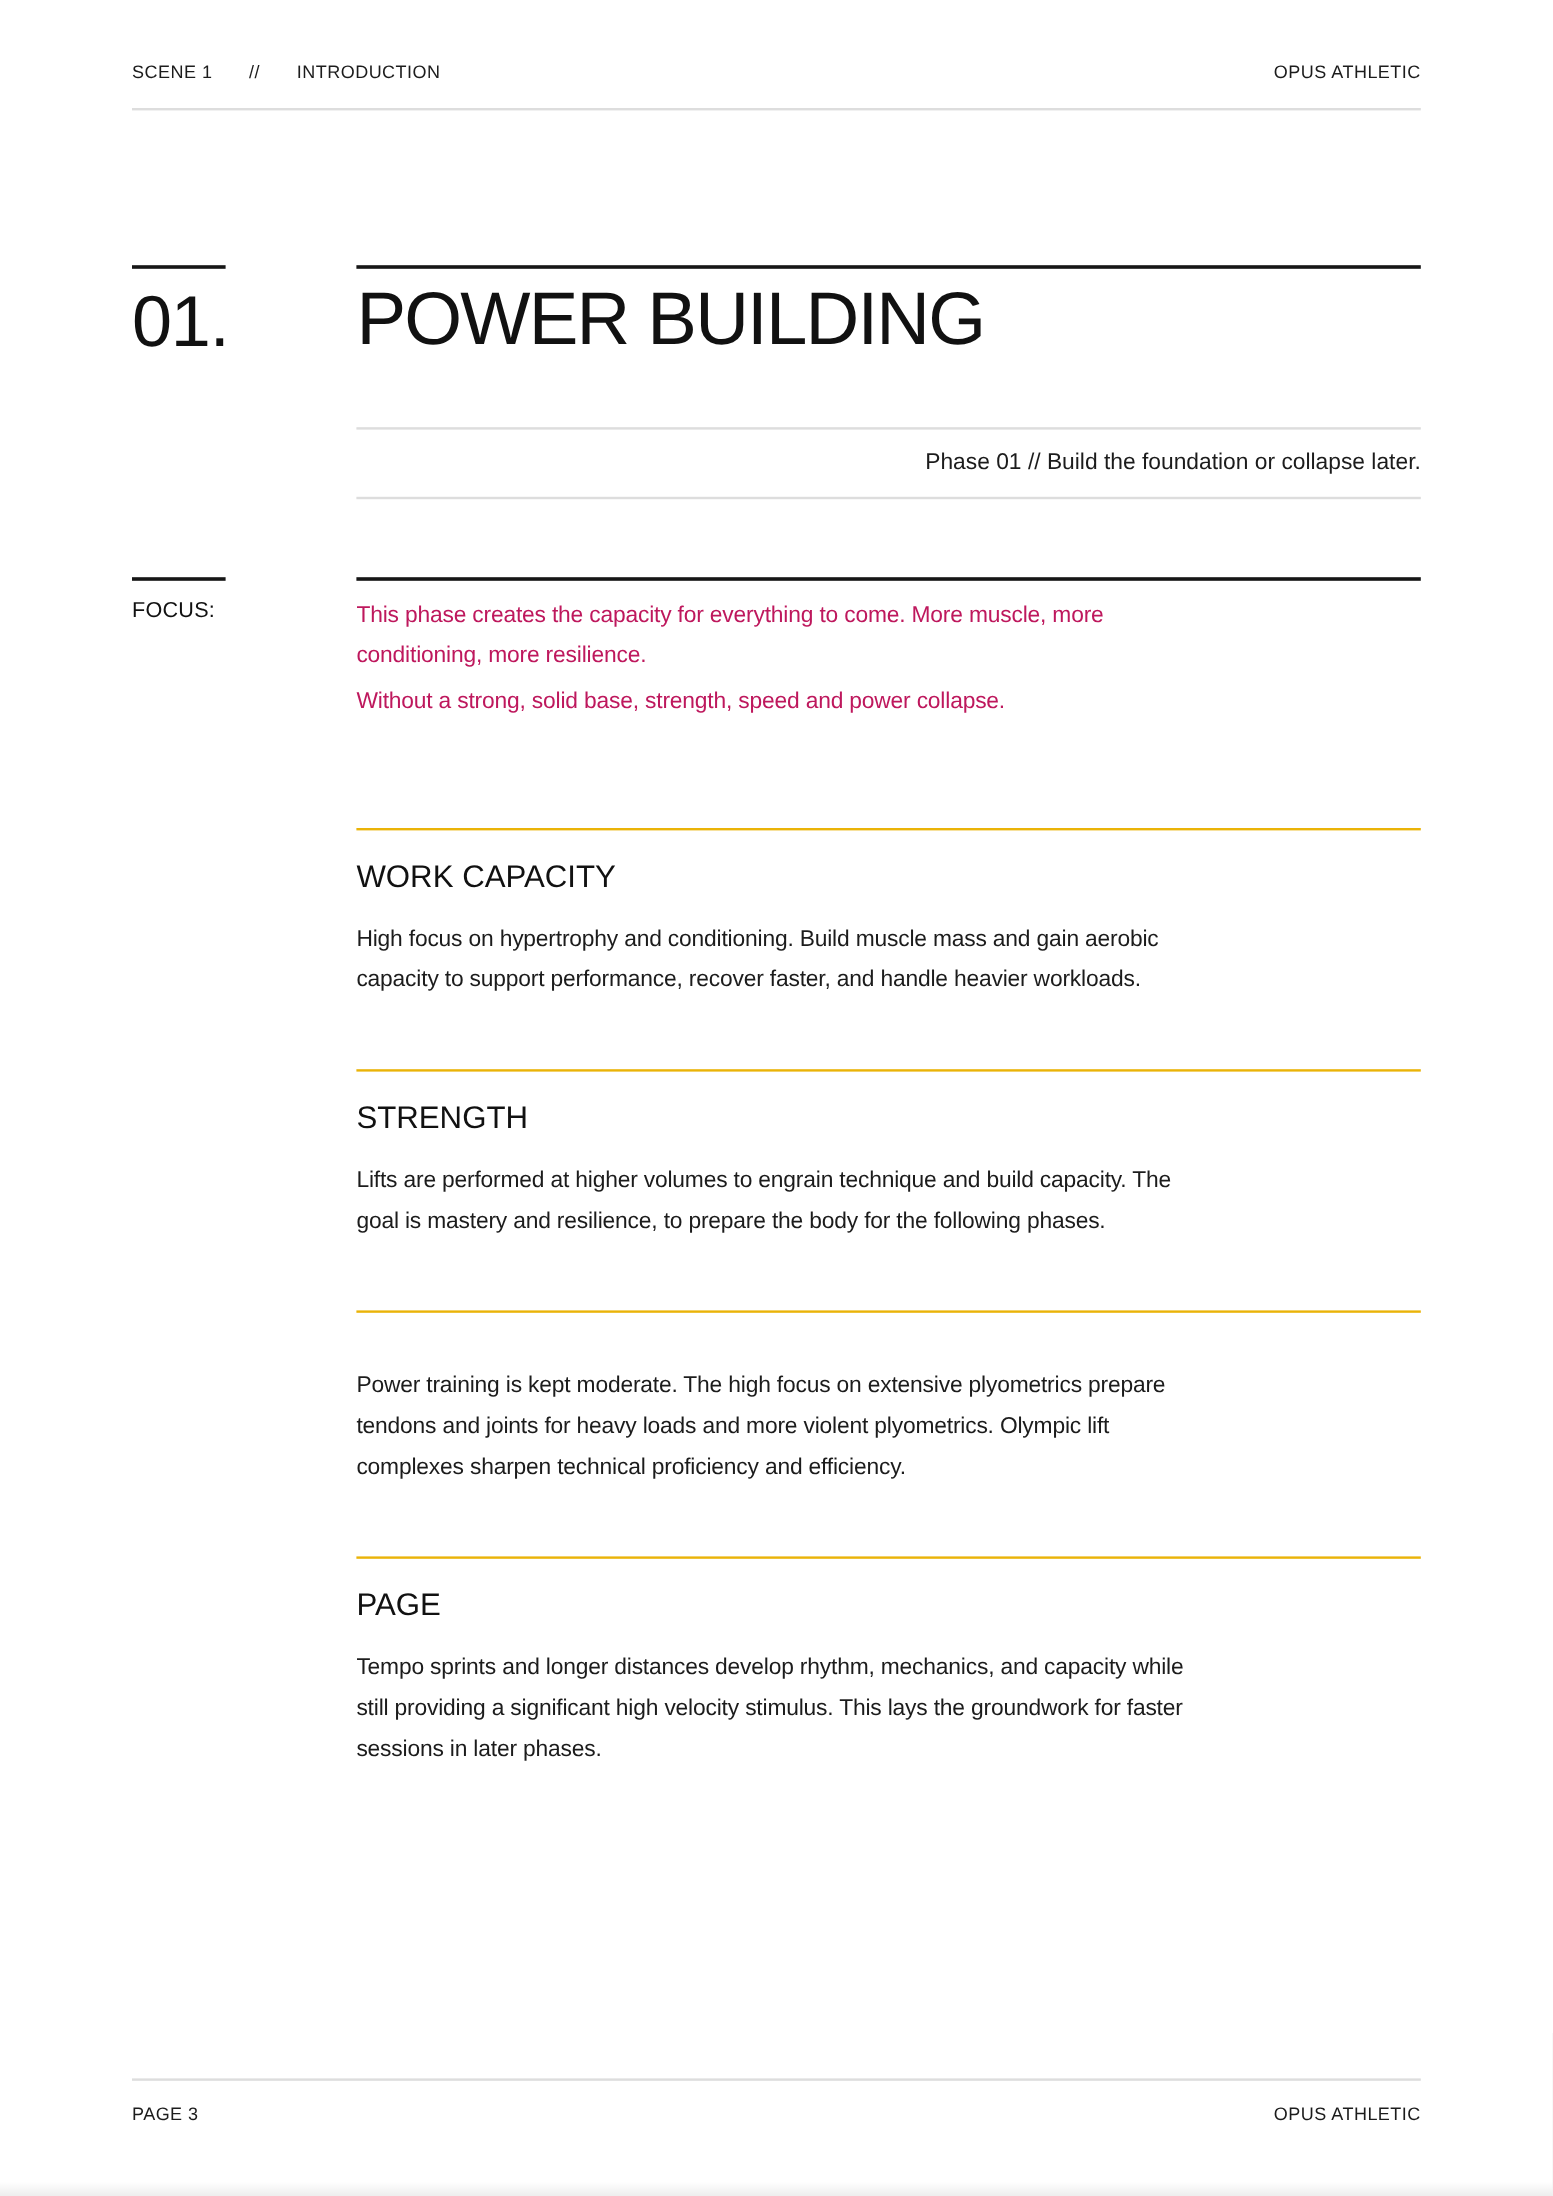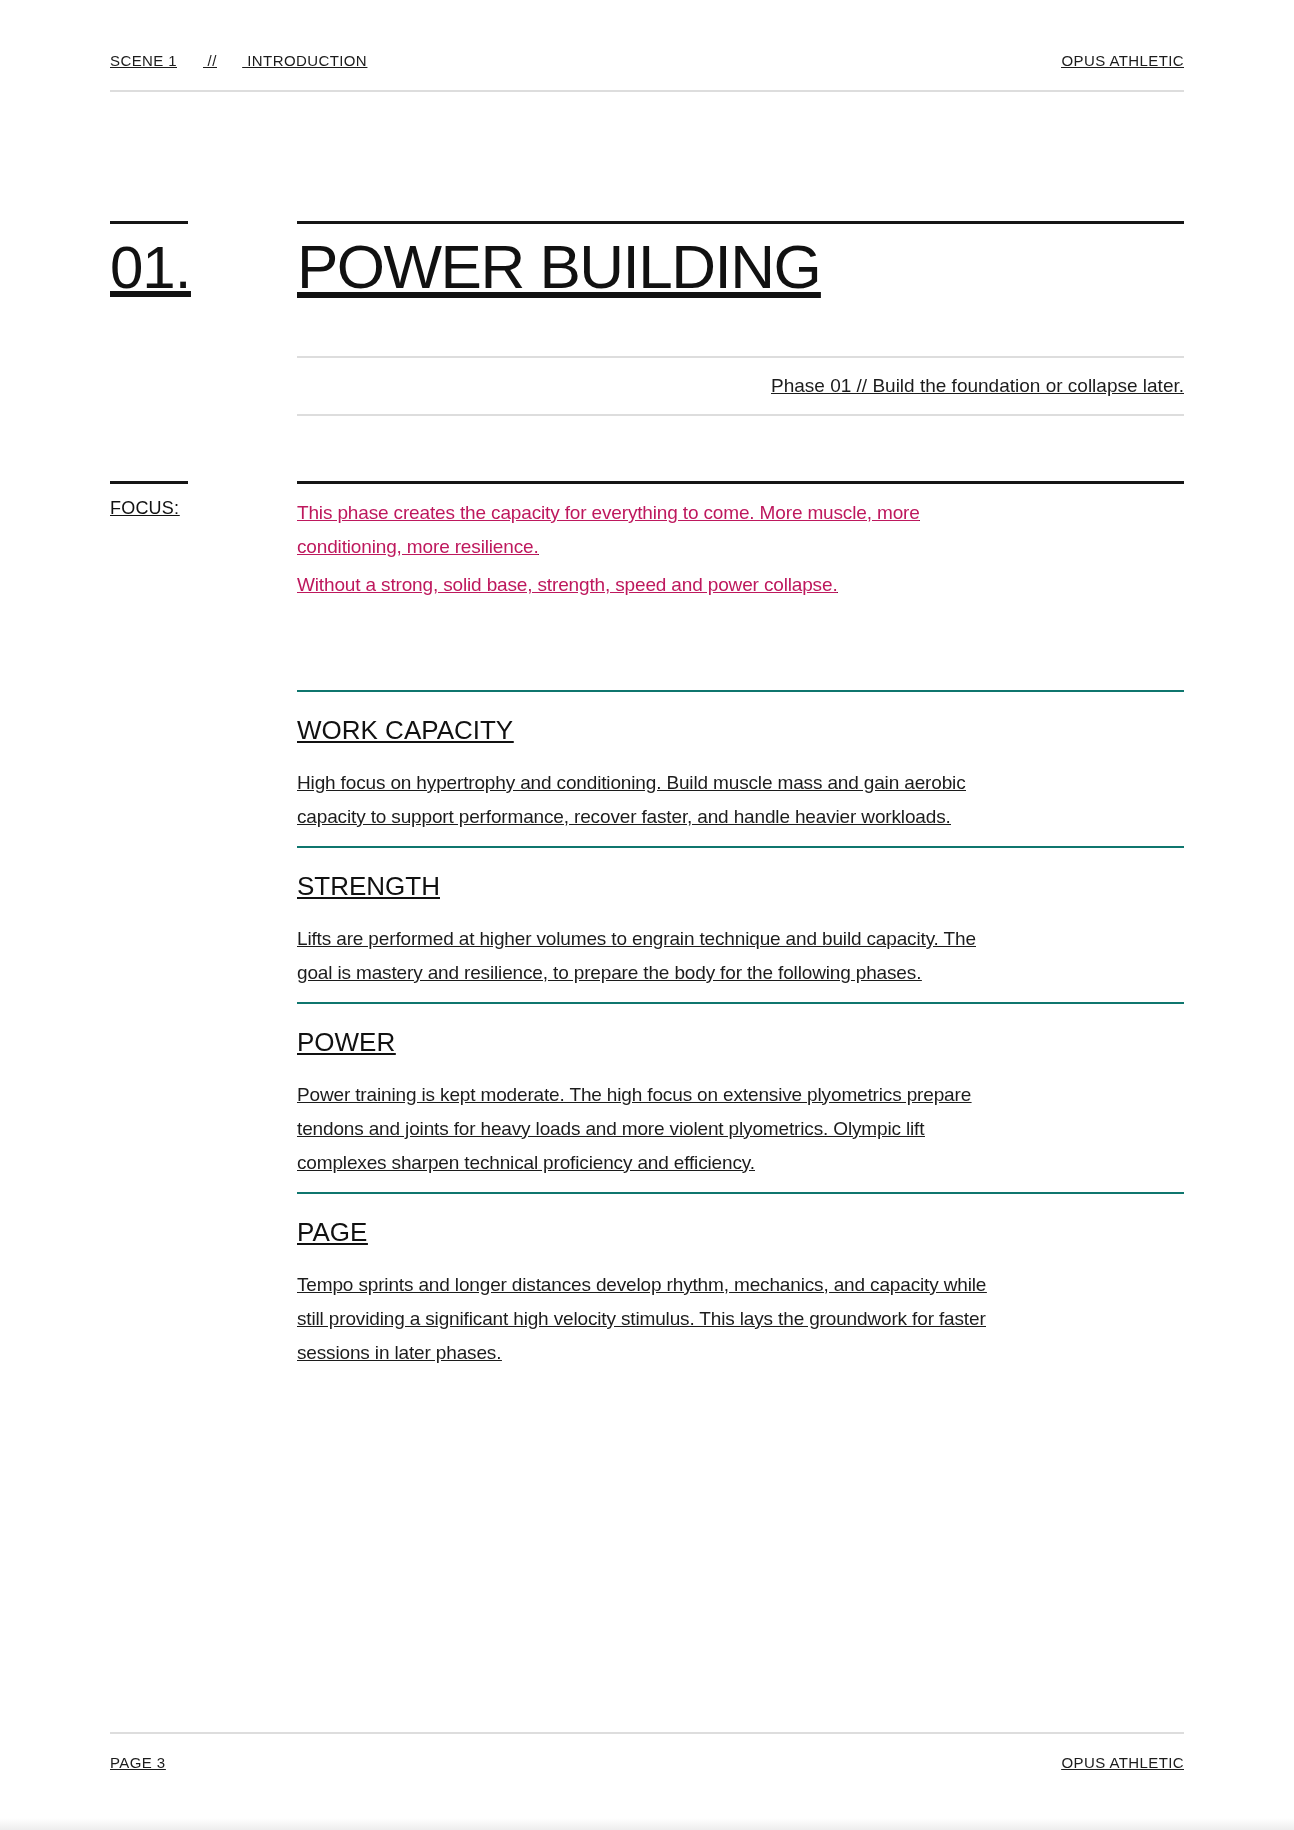--- a/index.html
+++ b/index.html
@@ -1,15 +1,15 @@
 <!DOCTYPE html>
 <html><head>
 <meta charset="utf-8">
 <style>
-  * { margin: 0; padding: 0; box-sizing: border-box; text-decoration: underline; }
+  * { margin: 0; padding: 0; box-sizing: border-box; }
   html, body { background: #e9e9e9; }
   .page {
     position: relative;
     width: 1294px;
     height: 1830px;
     margin: 0 auto;
     background: #ffffff;
     color: #161616;
     font-family: "Liberation Sans", sans-serif;
     overflow: hidden;
@@ -89,22 +89,23 @@
   }
   .focus-body p:first-of-type { margin-top: 12px; }
   .focus-body p + p { margin-top: 4px; }
 
   
   .sections {
     margin-left: 187px;
     margin-top: 88px;
   }
   .section {
-    border-top: 2px solid #0f766e;
+    border-top: 2px solid #eab308;
     padding: 24px 0 12px 0;
+    margin-top: 45px;
   }
   .section h2 {
     font-size: 26px;
     font-weight: 400;
     letter-spacing: 0;
     line-height: 1.15;
     color: #111111;
   }
   .section p {
     margin-top: 20px;
@@ -183,21 +184,20 @@
   <div class="sections">
     <div class="section">
       <h2>WORK CAPACITY</h2>
       <p>High focus on hypertrophy and conditioning. Build muscle mass and gain aerobic capacity to support performance, recover faster, and handle heavier workloads.</p>
     </div>
     <div class="section">
       <h2>STRENGTH</h2>
       <p>Lifts are performed at higher volumes to engrain technique and build capacity. The goal is mastery and resilience, to prepare the body for the following phases.</p>
     </div>
     <div class="section">
-      <h2>POWER</h2>
       <p>Power training is kept moderate. The high focus on extensive plyometrics prepare tendons and joints for heavy loads and more violent plyometrics. Olympic lift complexes sharpen technical proficiency and efficiency.</p>
     </div>
     <div class="section">
       <h2>PAGE</h2>
       <p>Tempo sprints and longer distances develop rhythm, mechanics, and capacity while still providing a significant high velocity stimulus. This lays the groundwork for faster sessions in later phases.</p>
     </div>
   </div>
 
   <div class="doc-footer">
     <div class="rule-light"></div>

